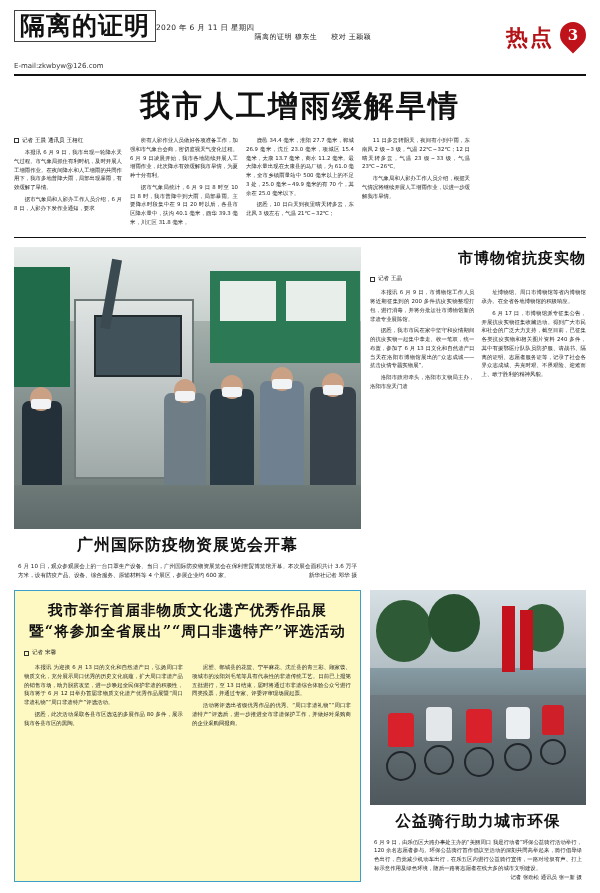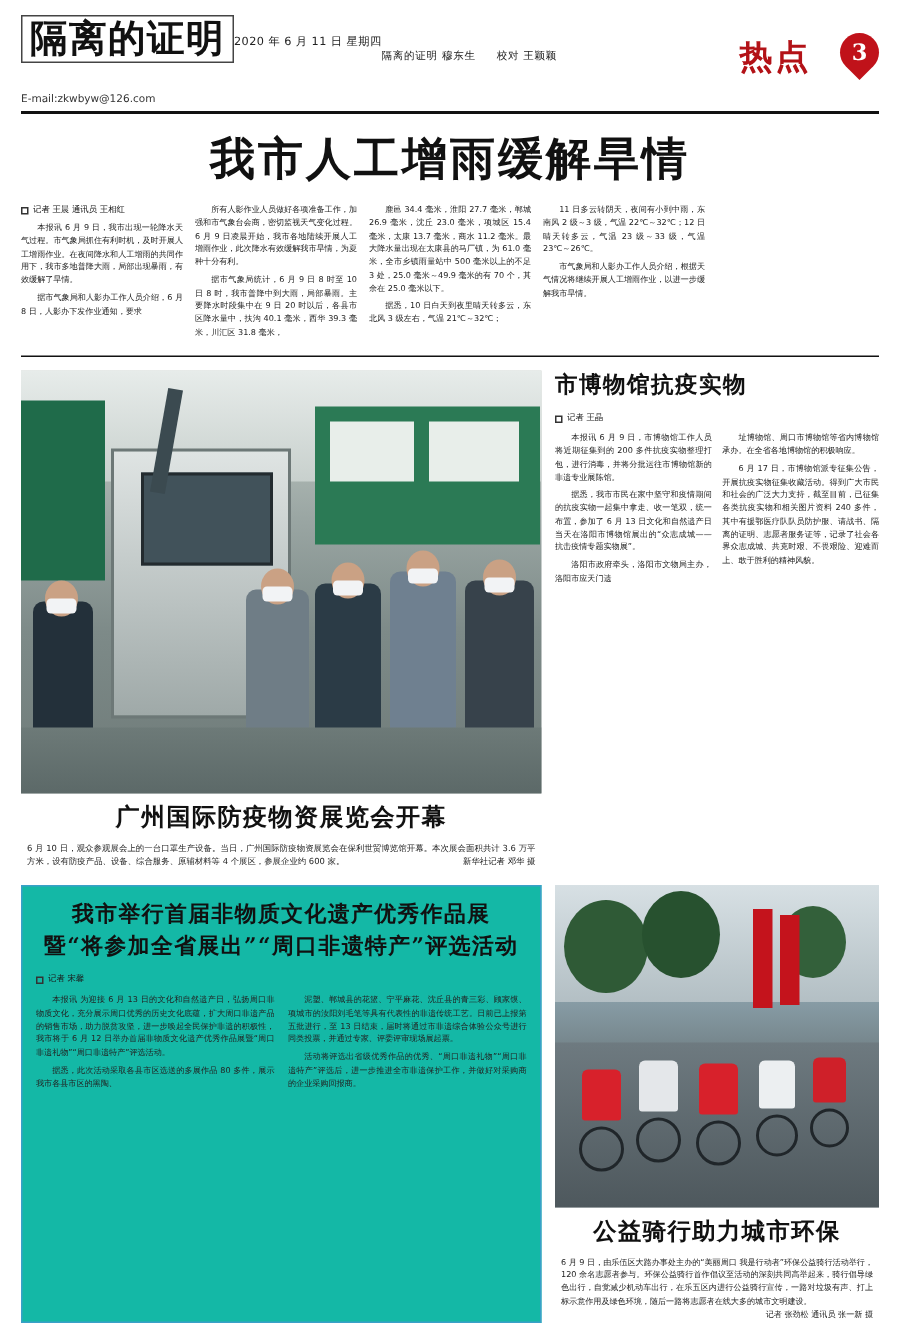--- a/index.html
+++ b/index.html
@@ -40,21 +40,21 @@
   }
   .masthead-mid {
     flex:1; display:flex; flex-direction:row; align-items:center;
     padding-top:4px;
   }
   .issue-date { font-size:7.5px; color:#222; letter-spacing:0.3px; }
   .staff-line {
     font-size:7px; color:#222; margin-top:18px; letter-spacing:0.5px;
     display:flex; gap:14px;
   }
-  .masthead-right { display:flex; align-items:center; gap:19px; padding-top:12px; }
+  .masthead-right { display:flex; align-items:center; gap:6px; padding-top:12px; }
   .section-name {
     font-family:"DejaVu Serif", serif;
     font-weight:bold; font-size:22px; color:#b31217; letter-spacing:2px;
   }
   .page-badge {
     width:26px; height:32px; position:relative;
   }
   .page-badge .pin {
     width:26px; height:26px; border-radius:50% 50% 50% 0;
     transform:rotate(-45deg);
@@ -163,39 +163,39 @@
   .caption-block { padding:6px 4px 0 4px; }
   .caption-title-1 { font-size:16px; letter-spacing:1px; }
   .caption-text {
     font-size:5.6px; line-height:1.7; color:#222; text-align:justify;
     margin-top:6px;
   }
   .caption-text .sig { float:right; }
 
   
   .museum-head {
-    font-family:Liberation Serif, serif; font-weight:bold;
-    font-size:15px; line-height:1.45; color:#111; letter-spacing:1px;
+    font-family:Liberation Sans, sans-serif; font-weight:bold;
+    font-size:15px; line-height:1.45; color:#111; letter-spacing:1px;text-align:right;
   }
   .museum-byline { font-size:5.6px; margin:7px 0 5px 0; display:flex; gap:3px; align-items:center;}
   .museum-byline .sq { width:5px; height:5px; border:1px solid #333; display:inline-block;}
   .museum-cols {
     display:grid; grid-template-columns:1fr 1fr; gap:7px;
     font-size:5.4px; line-height:1.62; text-align:justify; color:#222;
   }
   .museum-cols p { margin:0 0 3px 0; text-indent:2em; }
 
   
   .bottom {
     display:grid; grid-template-columns:347px 1fr; gap:9px; margin-top:9px;
   }
   .heritage-box {
     border:1px solid #3aa0c8;
     padding:8px 9px 9px 9px;
-    background:#14b8a6;
+    background:#fef9c3;
   }
   .heritage-head {
     font-family:"DejaVu Serif", serif; font-weight:bold; color:#111;
     text-align:center; line-height:1.5;
   }
   .heritage-head .l1 { font-size:14.5px; letter-spacing:1px; display:block;}
   .heritage-head .l2 { font-size:14.5px; letter-spacing:1px; display:block;}
   .heritage-byline { font-size:5.6px; margin:7px 0 6px 0; display:flex; gap:3px; align-items:center;}
   .heritage-byline .sq { width:5px; height:5px; border:1px solid #333; display:inline-block;}
   .heritage-cols {

